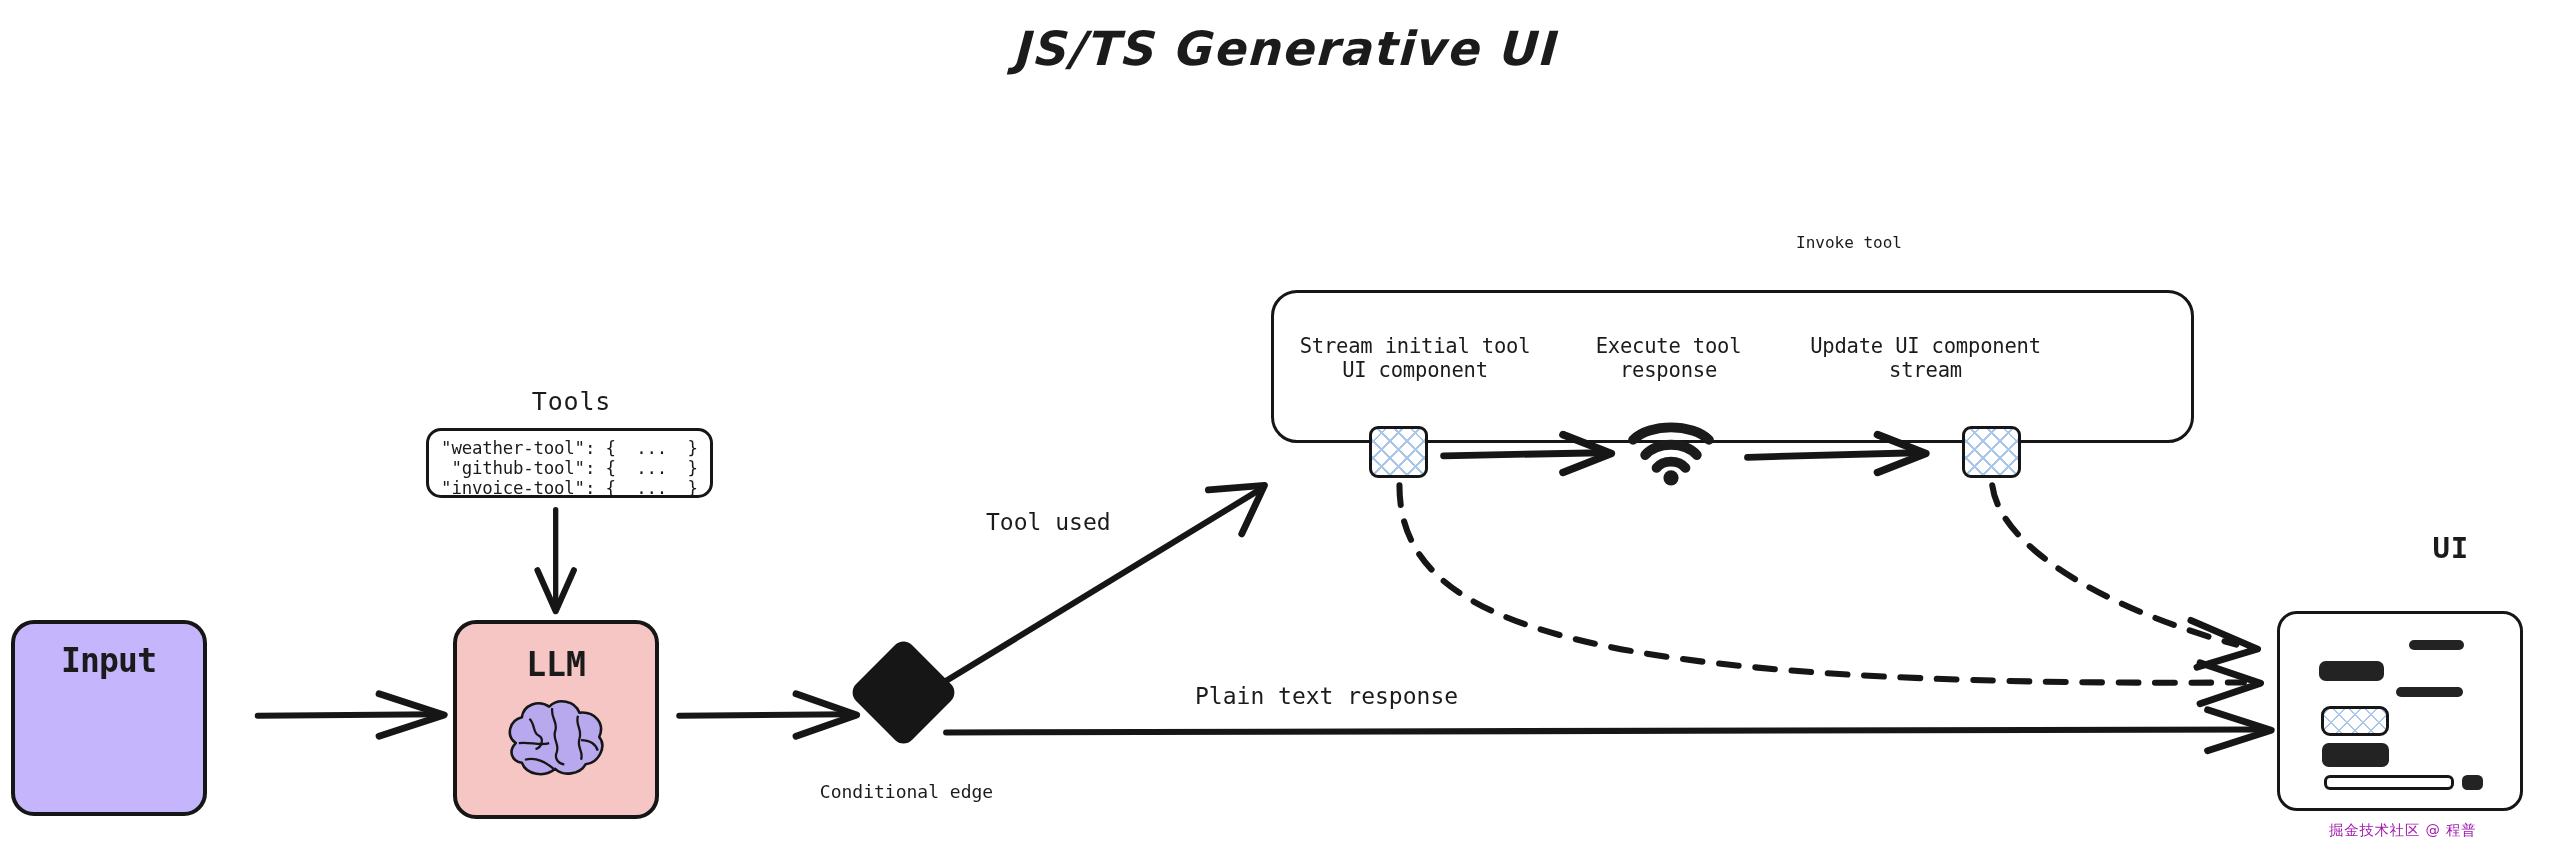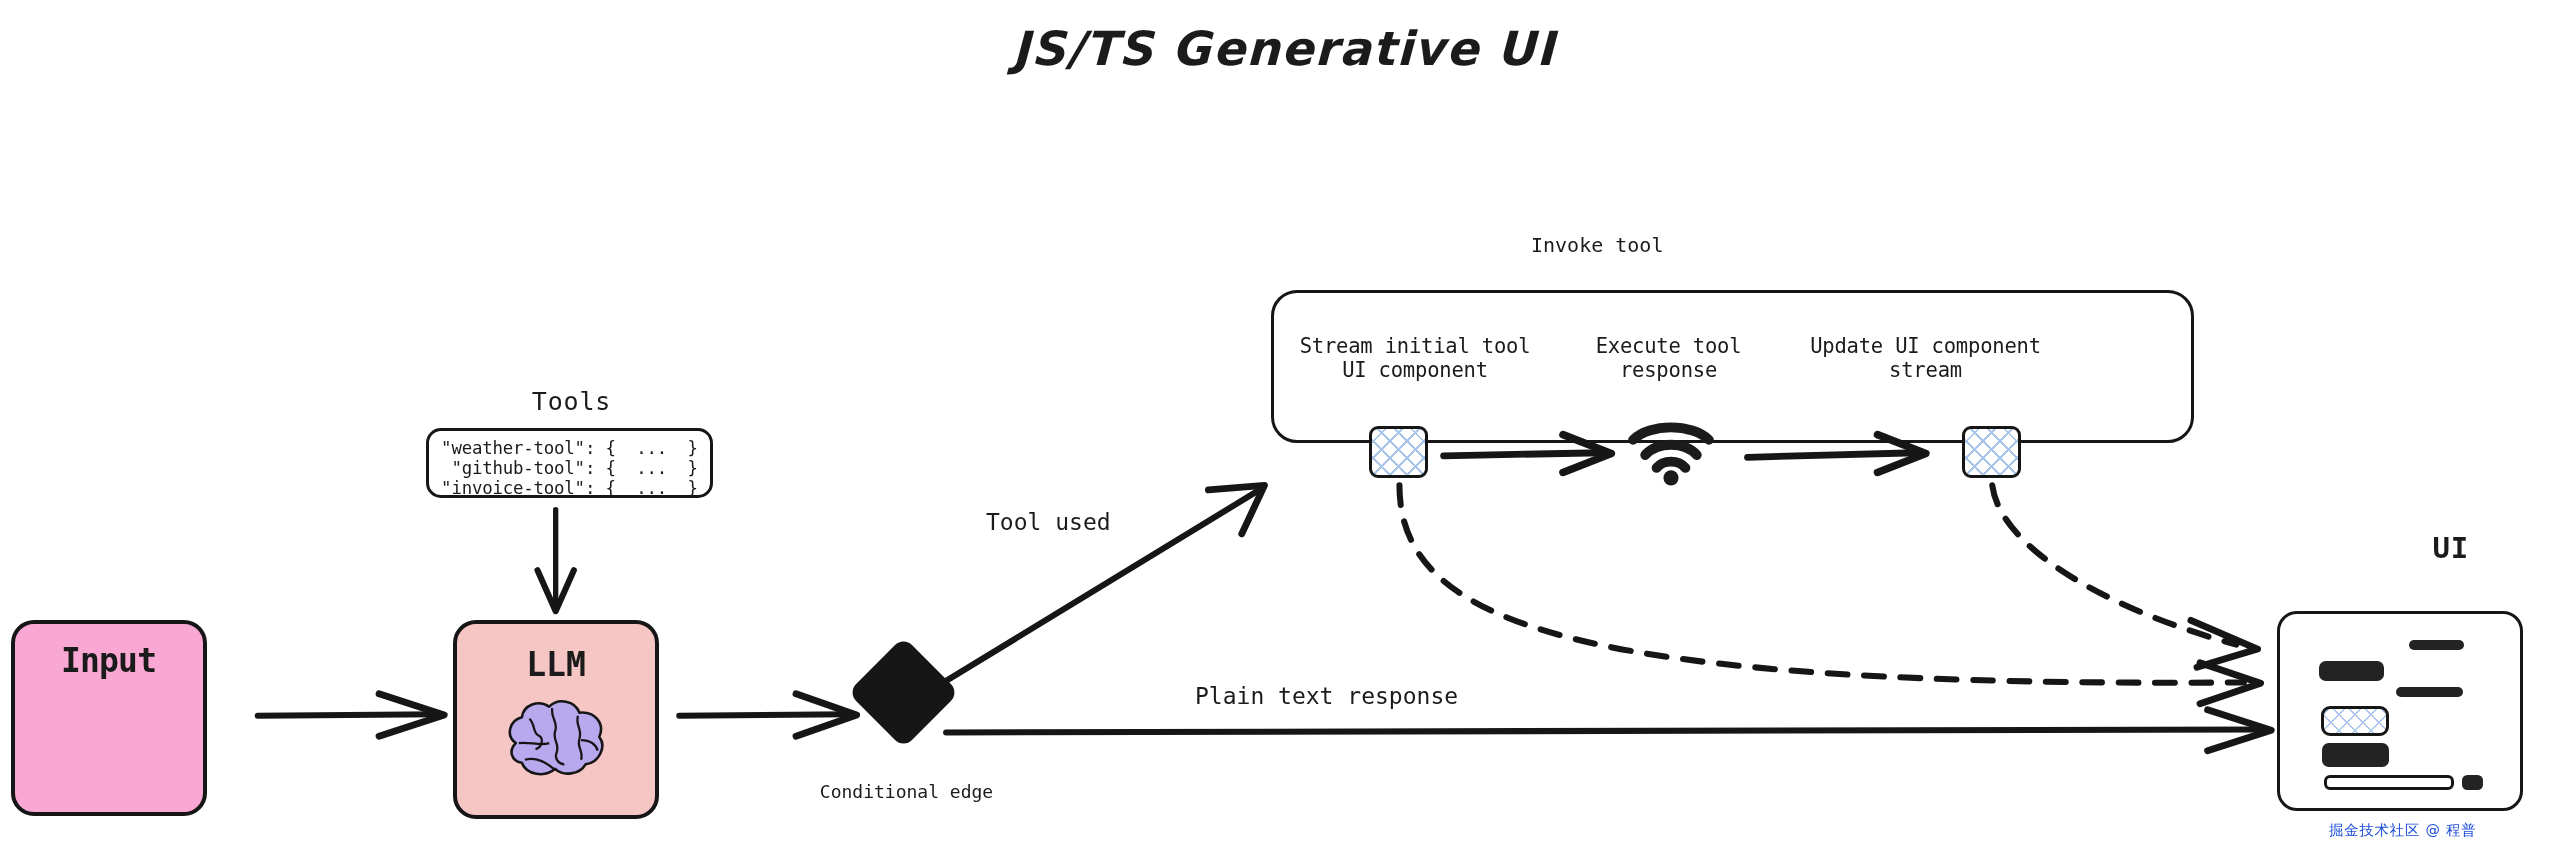--- a/index.html
+++ b/index.html
@@ -39,21 +39,21 @@
     color: #1b1b1b;
     transform: skewX(-4deg);
   }
 
   
   #input-node {
     left: 10.6px;
     top: 620px;
     width: 196px;
     height: 196px;
-    background: #f9a8d4;
+    background: #c4b5fd;
     border-radius: 23px;
     border: 4.5px solid #161616;
     box-sizing: border-box;
     padding: 10.6px 0 0 0;
   }
   #input-title {
     text-align: center;
     font-size: 33px;
     font-weight: 700;
     font-family: "DejaVu Sans Mono", monospace;
@@ -151,25 +151,25 @@
   }
   #plain-text-label {
     left: 1195px;
     top: 683px;
     font-size: 23px;
     letter-spacing: 0px;
   }
 
   
   #invoke-label {
-    left: 1531px;
+    left: 1614px;
     top: 233px;
     width: 288px;
-    text-align: left;
-    font-size: 20px;
+    text-align: right;
+    font-size: 16px;
     letter-spacing: 0px;
   }
   #invoke-box {
     left: 1271px;
     top: 290px;
     width: 923px;
     height: 153px;
     border-radius: 26px;
     border: 3.8px solid #161616;
     box-sizing: border-box;
@@ -256,21 +256,21 @@
     background: #232323;
     border-radius: 5.3px;
   }
 
   
   #watermark {
     left: 2329px;
     top: 821px;
     font-family: "DejaVu Sans", sans-serif;
     font-size: 14.4px;
-    color: #1d4ed8;
+    color: #a21caf;
     letter-spacing: 0.8px;
     white-space: nowrap;
   }
 </style>
 </head>
 <body>
 
 <svg id="canvas" viewBox="0 0 3398 1134" xmlns="http://www.w3.org/2000/svg">
   <defs></defs>
 

